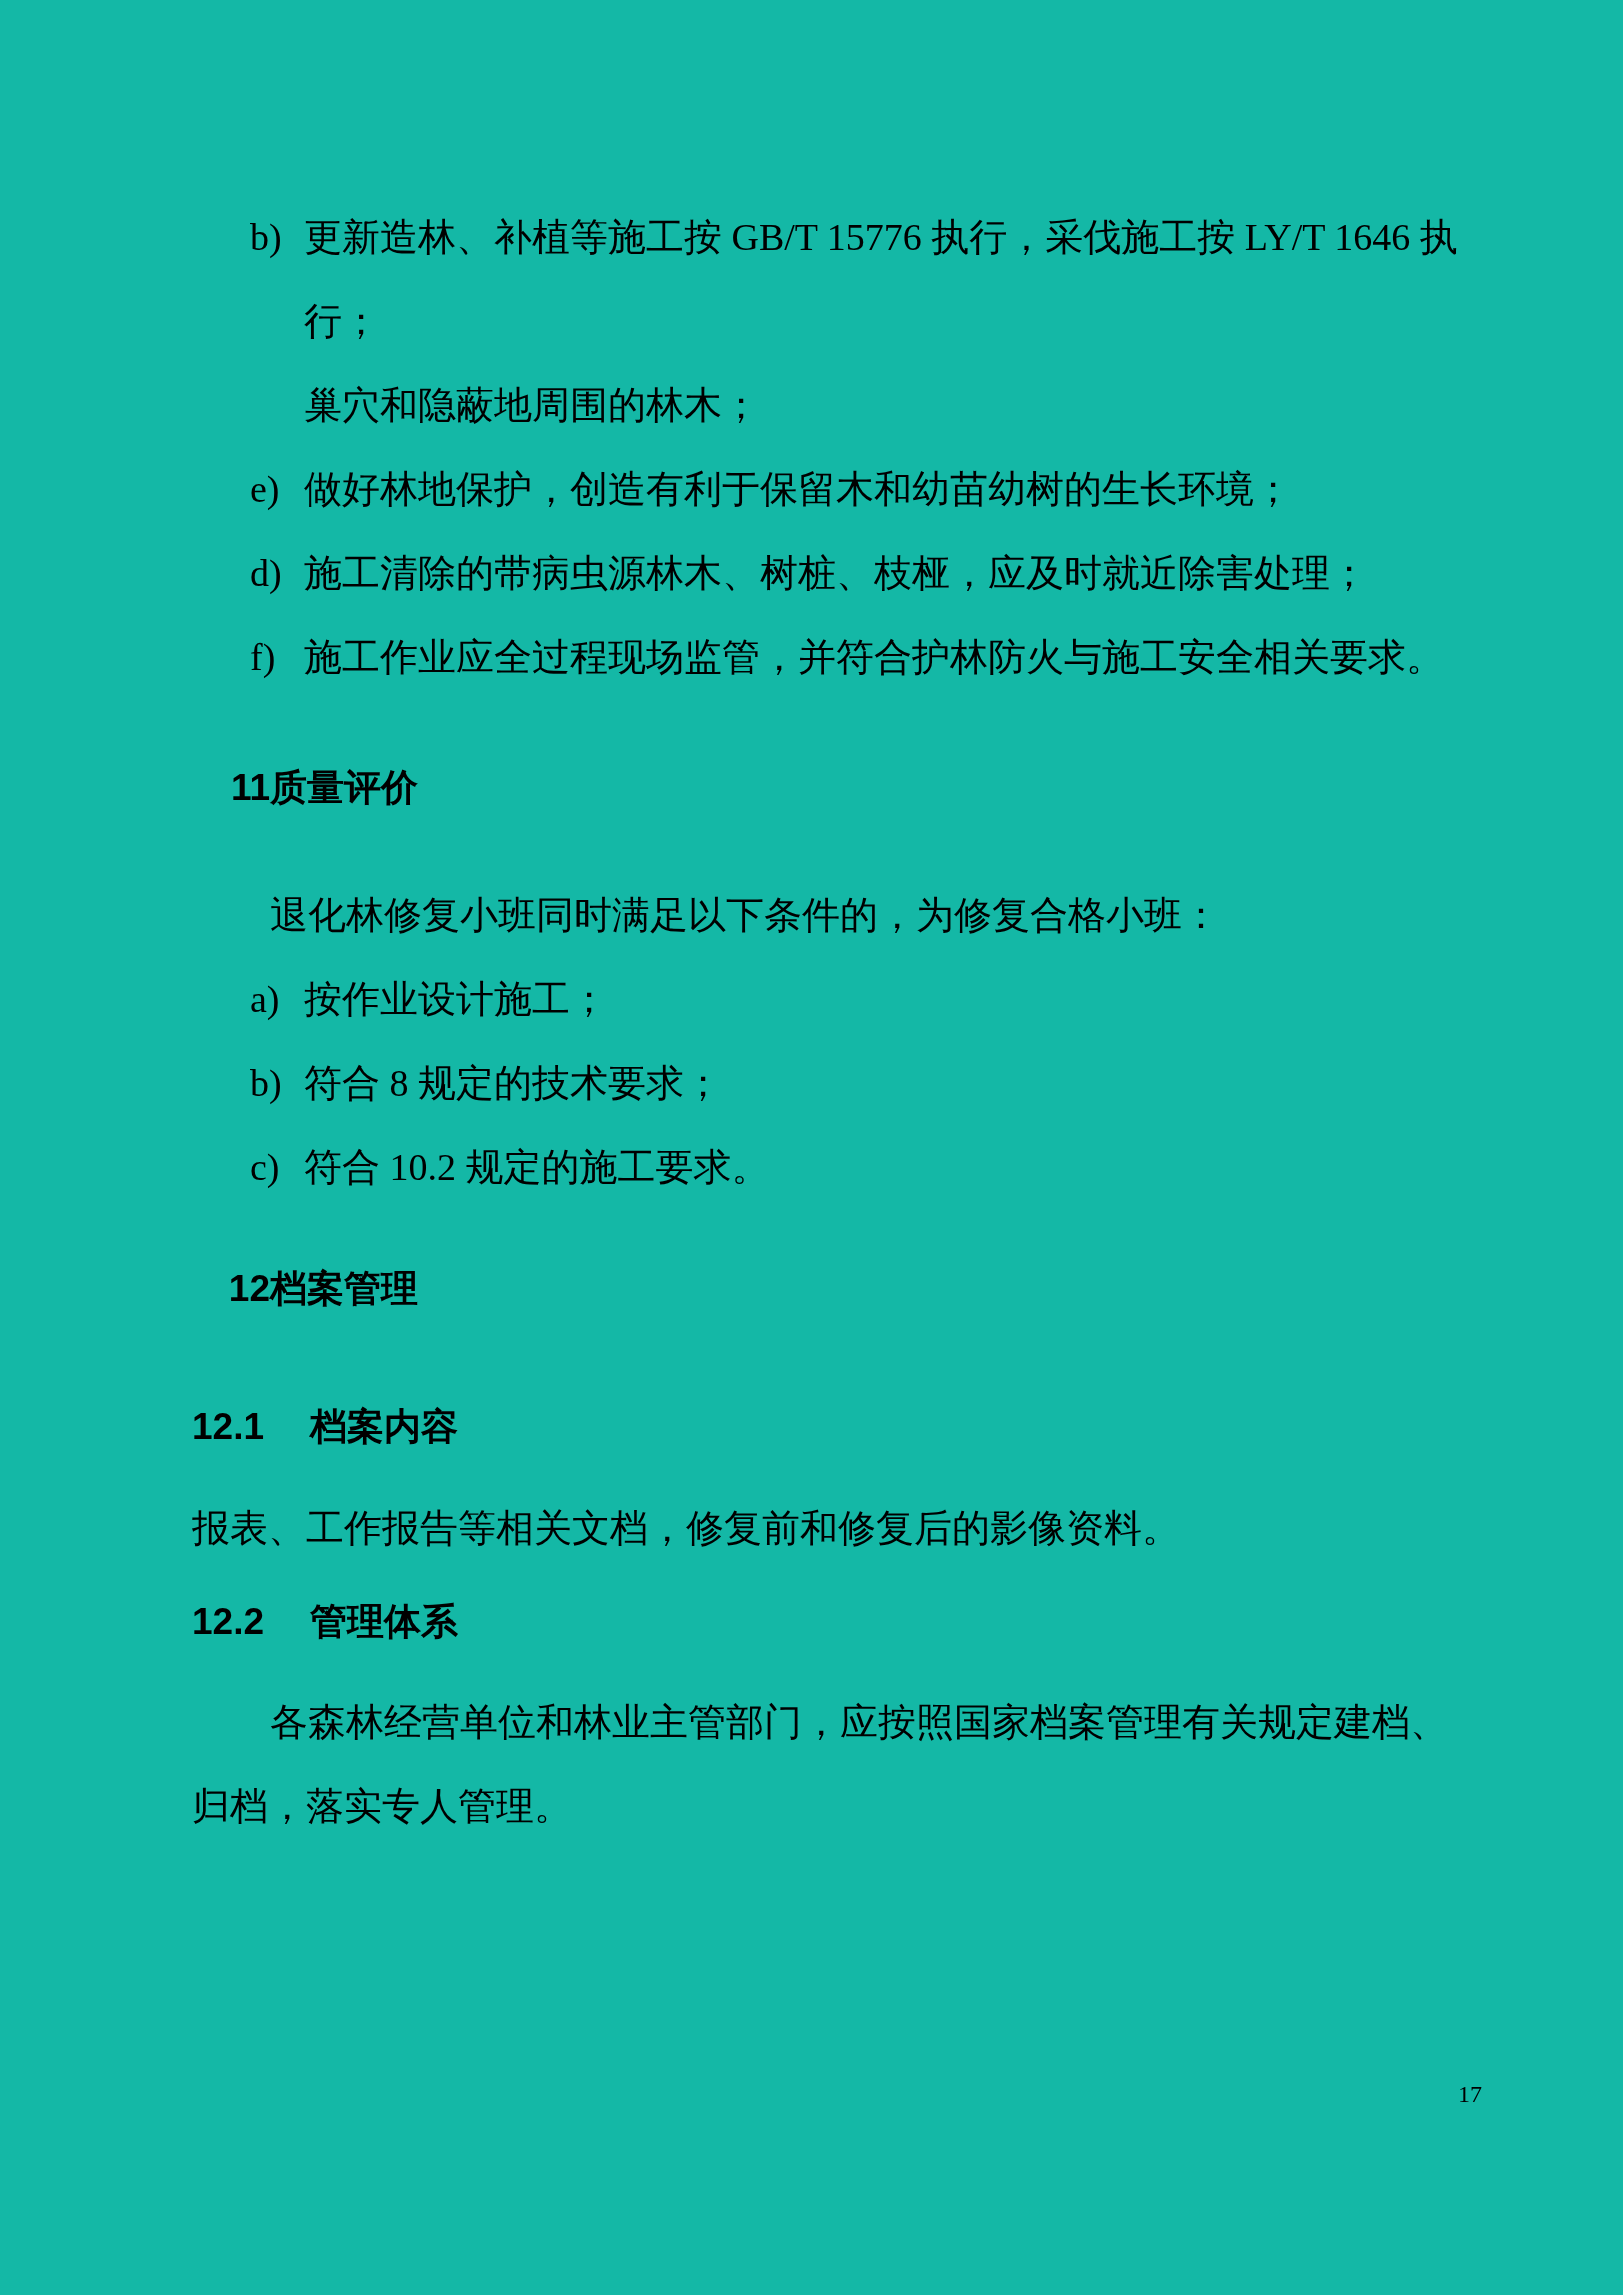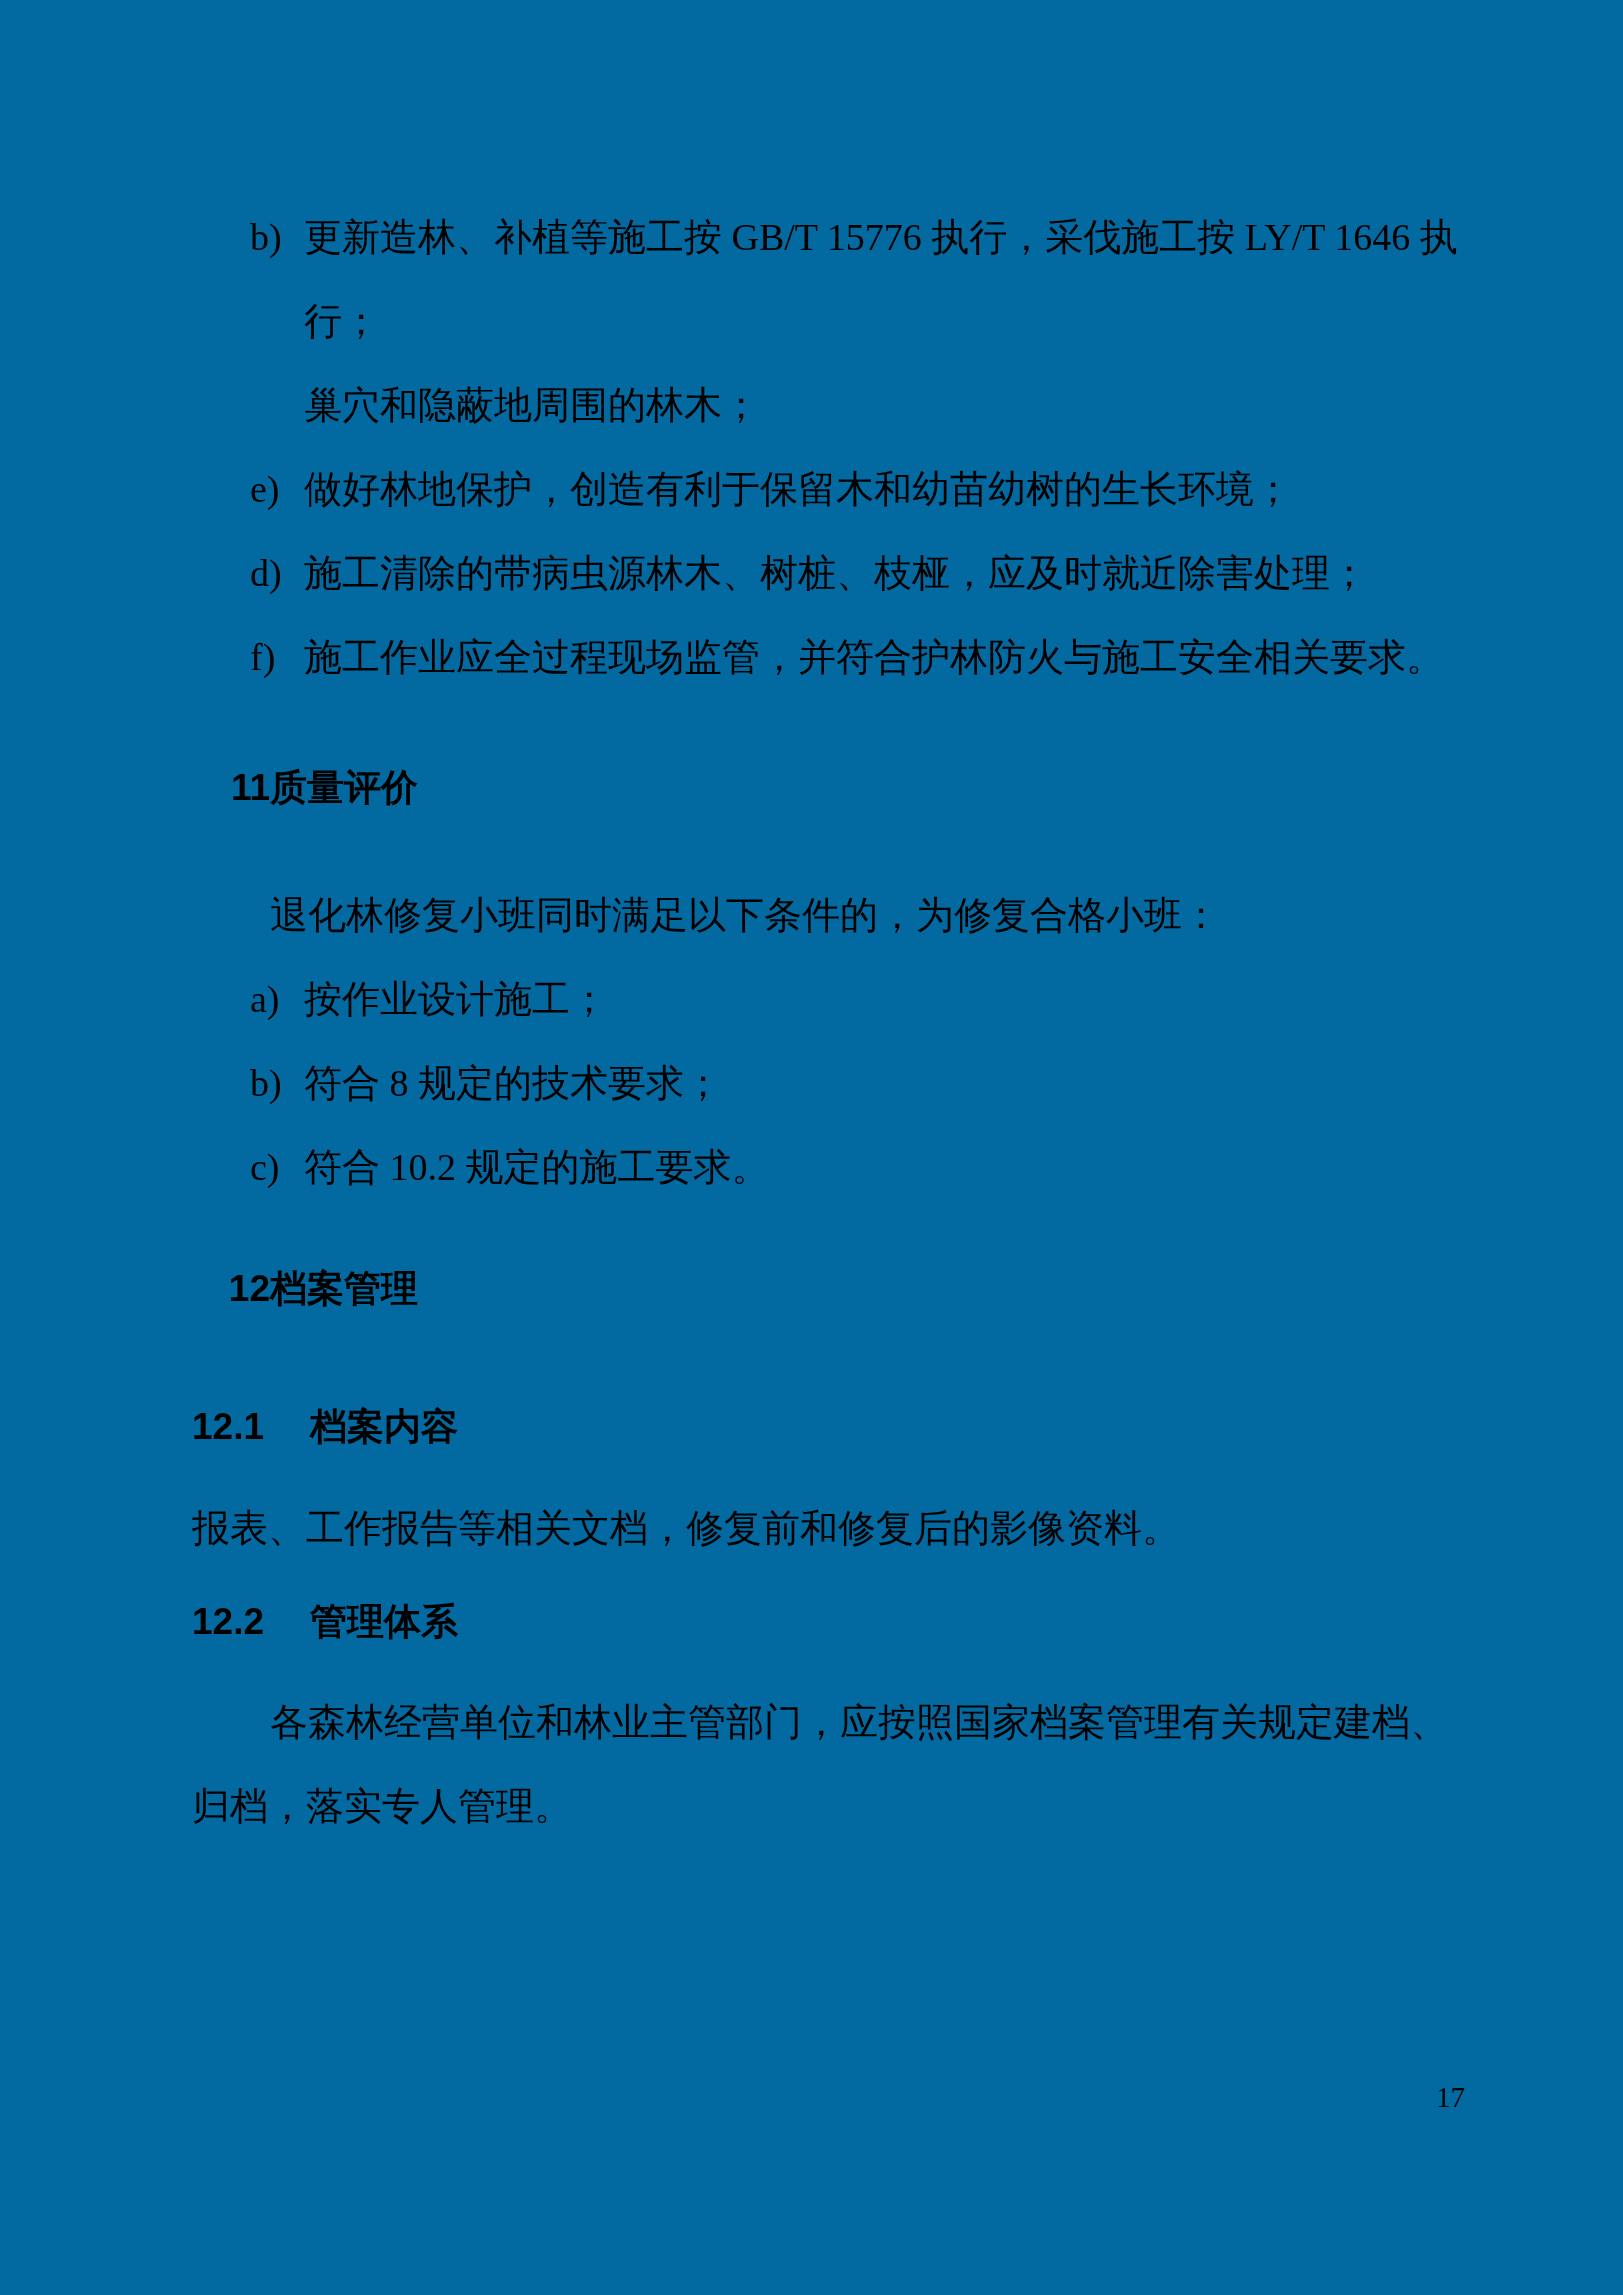--- a/index.html
+++ b/index.html
@@ -4,21 +4,21 @@
 <style>
   html, body {
     margin: 0;
     padding: 0;
     background: #ffffff;
   }
   .page {
     position: relative;
     width: 1624px;
     height: 2295px;
-    background: #0369a1;
+    background: #14b8a6;
     color: #000000;
     box-sizing: border-box;
     padding: 195px 172px 0 192px;
     font-family: "Liberation Serif", "DejaVu Serif", serif;
     font-size: 38px;
     overflow: hidden;
   }
   .body-line {
     line-height: 84px;
     white-space: nowrap;
@@ -43,23 +43,23 @@
   #h11   { margin-top: 65px; }
   #s11-block { margin-top: 62px; }
   #h12   { margin-top: 56px; }
   #h12-1 { margin-top: 91px; }
   #p12-1 { margin-top: 36px; }
   #h12-2 { margin-top: 28px; }
   #p12-2 { margin-top: 35px; }
   .page-number {
     position: absolute;
     top: 2081px;
-    right: 159px;
+    right: 142px;
     font-family: "Liberation Serif", "DejaVu Serif", serif;
-    font-size: 29px;
+    font-size: 24px;
     line-height: normal;
   }
 </style>
 </head>
 <body>
 
 <div class="page">
 
   <div>
 

